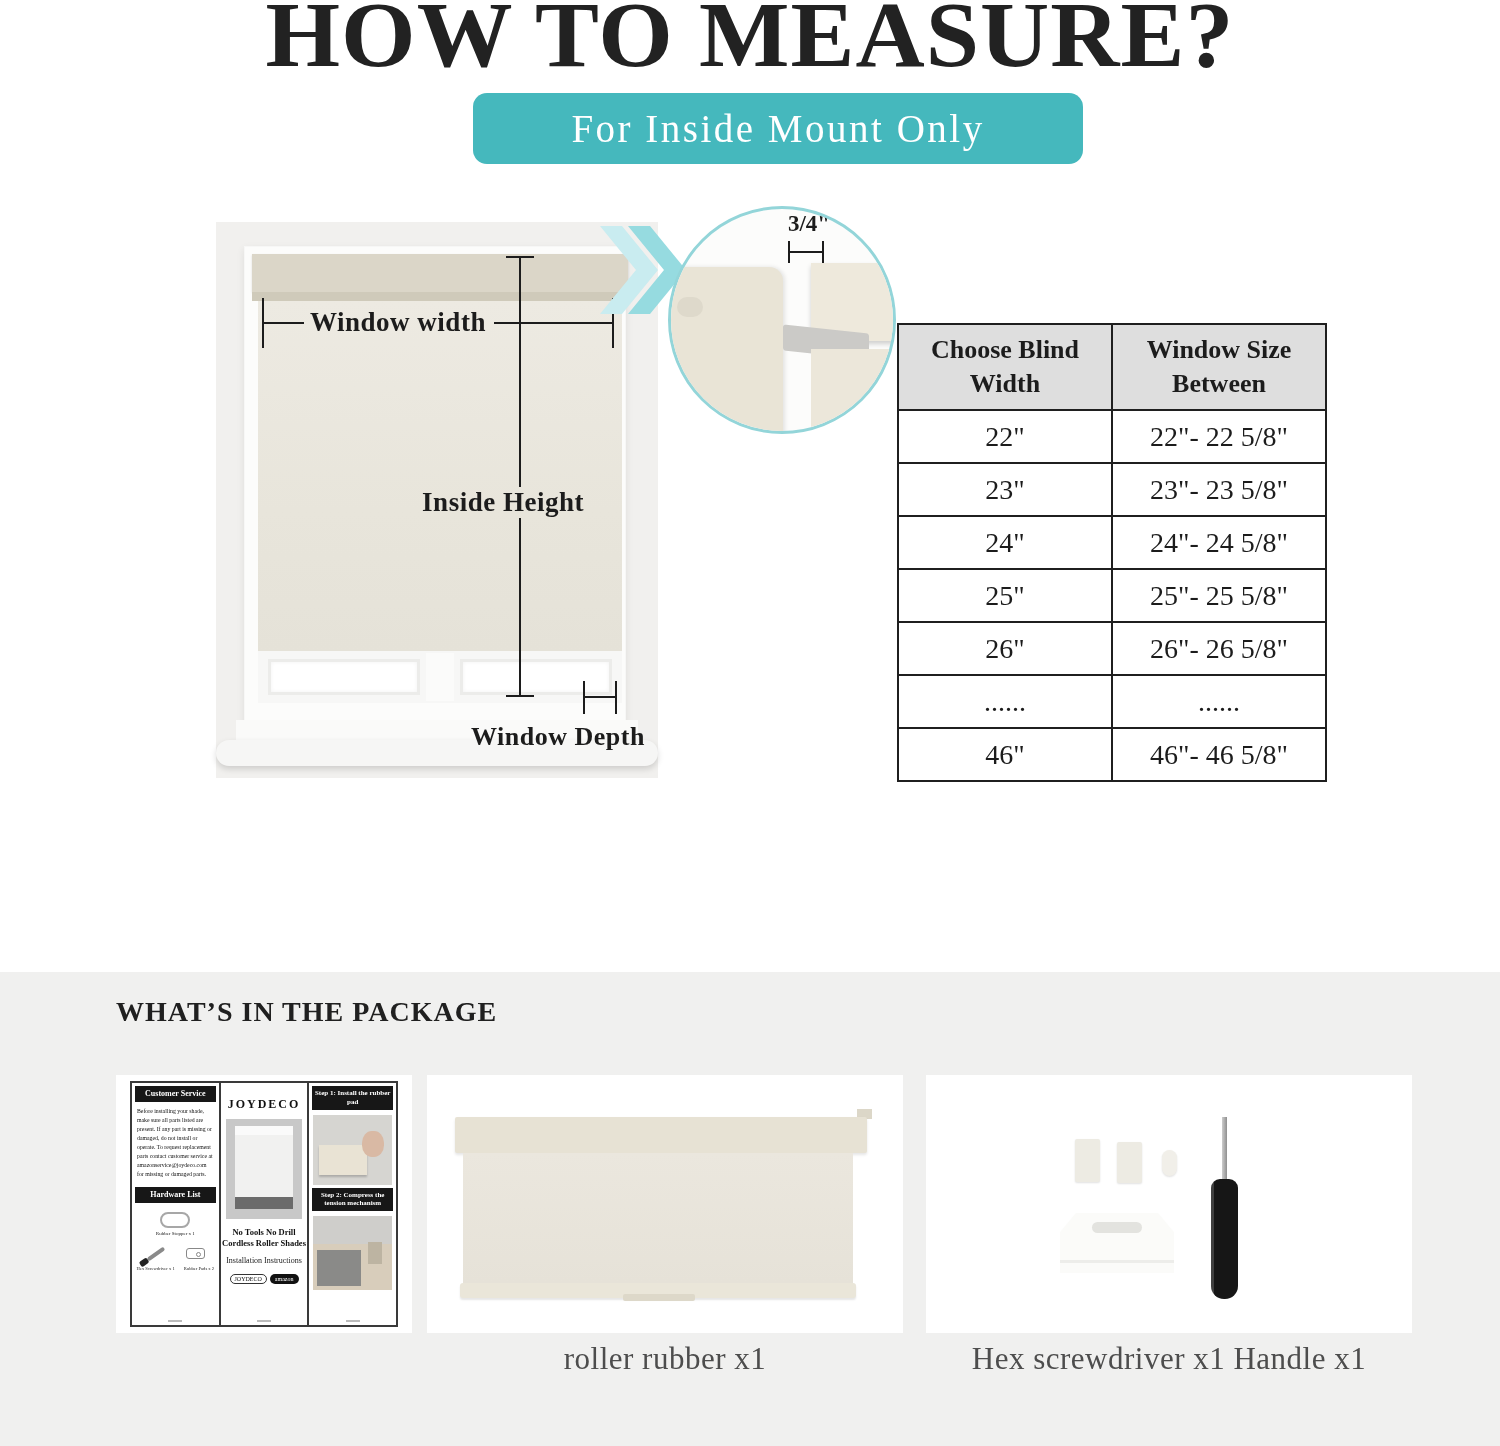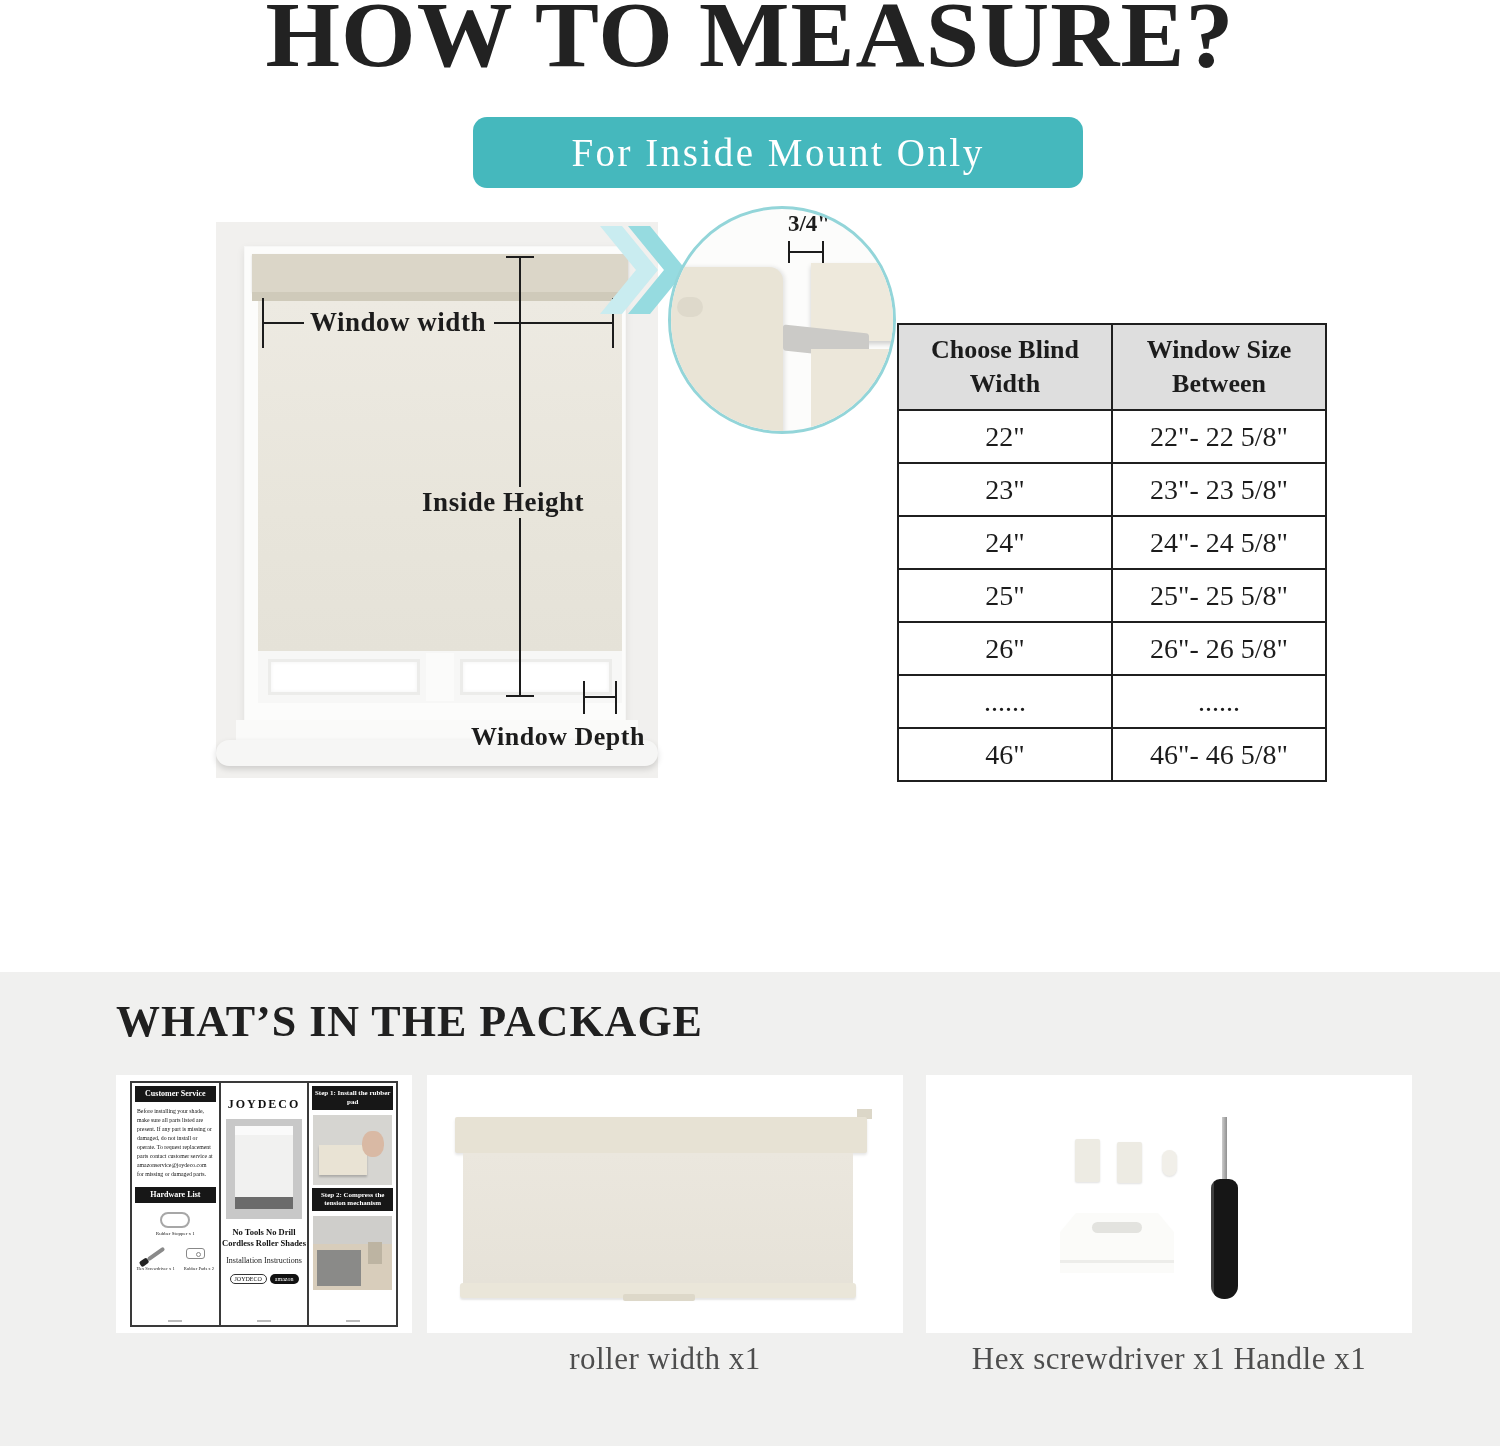--- a/index.html
+++ b/index.html
@@ -2,21 +2,21 @@
 <html><head>
 <meta charset="utf-8">
 <style>
   * { margin:0; padding:0; box-sizing:border-box; }
   body { background:#ffffff; font-family:"Liberation Sans","DejaVu Sans",sans-serif; }
   .page { position:relative; width:1500px; height:1446px; background:#ffffff; overflow:hidden;font-family:Liberation Serif, serif; }
 
   
   .title { position:absolute; left:0; top:-16px; width:100%; line-height:100px; text-align:center;
            font-size:94px; font-weight:700; letter-spacing:1px; color:#222; transform:scaleX(1.02); }
-  .banner { position:absolute; left:473px; top:117px; width:610px; height:71px; background:#45b8bd;
+  .banner { position:absolute; left:473px; top:93px; width:610px; height:71px; background:#45b8bd;
             border-radius:14px; display:flex; align-items:center; justify-content:center;
             color:#ffffff; font-size:39px; font-weight:400; letter-spacing:2.5px; }
 
   
   .figure { position:absolute; left:216px; top:222px; width:442px; height:556px; background:#f1f0ee; }
   .win-frame { position:absolute; left:28px; top:24px; width:382px; height:496px; background:#fcfcfb;
                box-shadow:0 3px 8px rgba(0,0,0,0.08), inset 0 0 0 1px rgba(0,0,0,0.02); }
   .cassette { position:absolute; left:36px; top:32px; width:376px; height:38px; background:#dbd6c8;
               box-shadow:0 1px 2px rgba(0,0,0,0.12); }
   .cassette-lip { position:absolute; left:36px; top:70px; width:376px; height:9px; background:#cfcaba; }
@@ -62,21 +62,21 @@
   .size-table th, .size-table td { border:2px solid #1f1f1f; width:214px; text-align:center; color:#1c1c1c; }
   .size-table th { height:86px; background:#dedede; font-size:26px; font-weight:600; line-height:1.3; }
   .size-table td { height:53px; font-size:28px; font-weight:500; }
 
   
   .notes { position:absolute; left:213px; top:798px; }
   .notes p { font-size:33px; font-weight:700; letter-spacing:1.2px; color:#161616; line-height:45px; }
 
   
   .package { position:absolute; left:0; top:972px; width:1500px; height:474px; background:#f0f0ef; }
-  .pkg-title { position:absolute; left:116px; top:24px; font-size:44px; font-weight:800;
+  .pkg-title { position:absolute; left:116px; top:24px; font-size:28px; font-weight:800;
                letter-spacing:1px; color:#202020; }
   .pkg-box { position:absolute; top:103px; height:258px; background:#ffffff; }
   .box-manual { left:116px; width:296px; }
   .box-shade { left:427px; width:476px; }
   .box-hardware { left:926px; width:486px; }
   .pkg-caption { position:absolute; text-align:center; color:#4d4d4d; font-size:31px; font-weight:400;
                  letter-spacing:0.5px; line-height:38px; }
   .cap1 { left:116px; width:296px; top:368px; }
   .cap2 { left:427px; width:476px; top:368px; }
   .cap3 { left:926px; width:486px; top:368px; }
@@ -317,19 +317,19 @@
       <div class="hw-pad hw-pad2"></div>
       <div class="hw-stopper"></div>
       <div class="hw-handle">
         <div class="hw-handle-slot"></div>
         <div class="hw-handle-lip"></div>
       </div>
       <div class="hw-shaft"></div>
       <div class="hw-sd-handle"></div>
     </div>
 
-    <div class="pkg-caption cap2">roller width x1</div>
+    <div class="pkg-caption cap2">roller rubber x1</div>
     <div class="pkg-caption cap3">
       <div>Hex screwdriver x1 Handle x1</div>
     </div>
   </div>
 
 </div>
 
 </body></html>

